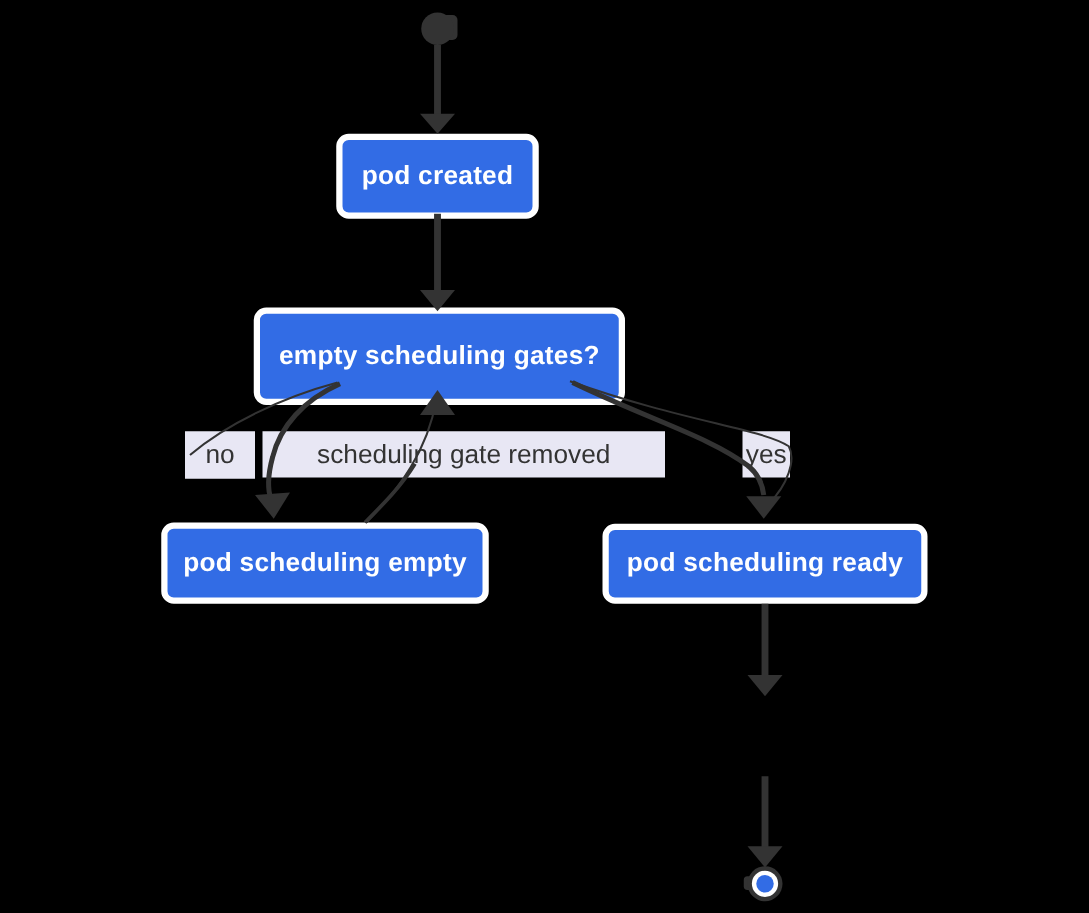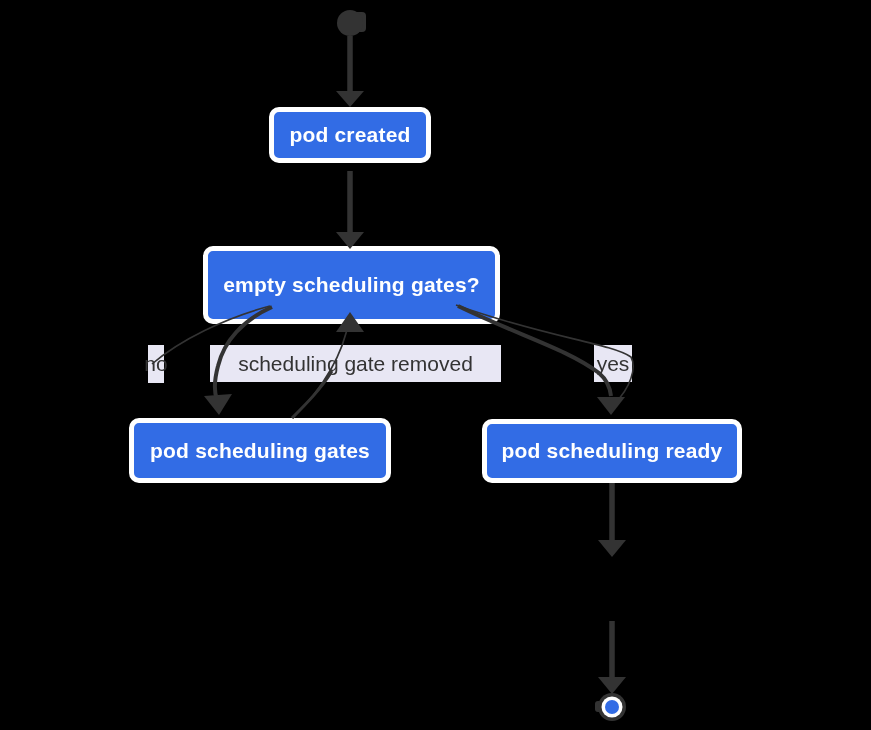--- a/index.html
+++ b/index.html
@@ -54,38 +54,38 @@
     font-size: 21px;
     font-weight: 400;
     white-space: nowrap;
   }
 </style>
 </head>
 <body>
 
 <div class="canvas">
 
-  <div class="edge-label" style="left:148px;top:345px;width:16px;height:38px;">
+  <div class="edge-label" style="left:148px;top:345px;width:56px;height:38px;">
     <span>no</span>
   </div>
-  <div class="edge-label" style="left:210px;top:345px;width:291px;height:37px;">
+  <div class="edge-label" style="left:210px;top:345px;width:322px;height:37px;">
     <span>scheduling gate removed</span>
   </div>
   <div class="edge-label" style="left:594px;top:345px;width:38px;height:37px;">
     <span>yes</span>
   </div>
 
-  <div class="node" style="left:269px;top:107px;width:162px;height:56px;">
+  <div class="node" style="left:269px;top:107px;width:162px;height:68px;">
     <span>pod created</span>
   </div>
   <div class="node" style="left:203px;top:246px;width:297px;height:78px;">
     <span>empty scheduling gates?</span>
   </div>
   <div class="node" style="left:129px;top:418px;width:262px;height:65px;">
-    <span>pod scheduling gates</span>
+    <span>pod scheduling empty</span>
   </div>
   <div class="node" style="left:482px;top:419px;width:260px;height:64px;">
     <span>pod scheduling ready</span>
   </div>
 
   <svg class="edge-layer" viewBox="0 0 871 730" xmlns="http://www.w3.org/2000/svg">
     <g stroke="#333333" fill="none">
 
       <path d="M350 36 L350 93" stroke-width="5.5"></path>
 

